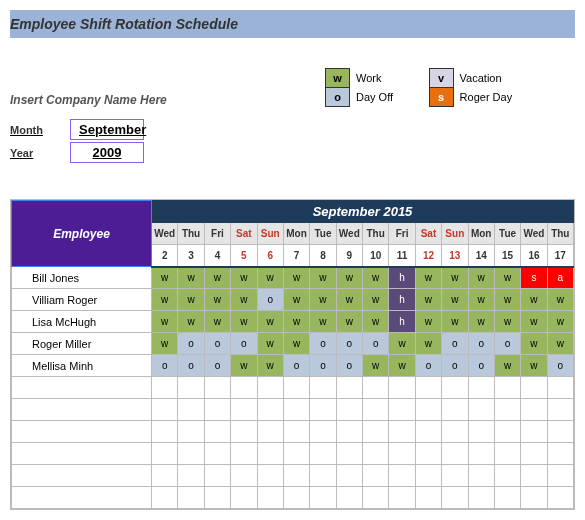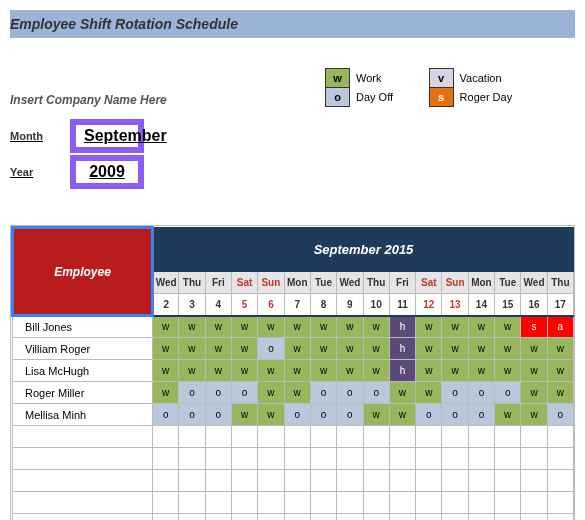--- a/index.html
+++ b/index.html
@@ -67,24 +67,24 @@
     align-items: center;
     margin-bottom: 2px;
   }
   .my-label {
     width: 60px;
     font-size: 11px;
     font-weight: bold;
     color: #333;
   }
   .my-value {
-    border: 6px solid #8b5cf6;
+    border: 1px solid #8b5cf6;
     padding: 2px 8px;
     font-weight: bold;
-    font-size: 16px;
+    font-size: 13px;
     width: 74px;
     text-align: center;
   }
   .sched-wrap {
     border: 1px solid #bbb;
   }
   .sched {
     border-collapse: collapse;
     width: 100%;
     table-layout: fixed;
@@ -95,38 +95,38 @@
     height: 22px;
     font-size: 10px;
     overflow: hidden;
   }
   .sched .month-header {
     background: #1f3b5a;
     color: #fff;
     font-weight: bold;
     font-style: italic;
     font-size: 13px;
-    height: 44px;
+    height: 22px;
     border: 1px solid #1f3b5a;
   }
   .sched .emp-header {
-    background: #b91c1c;
+    background: #4c1d95;
     color: #fff;
     font-weight: bold;
     font-style: italic;
     font-size: 12px;
-    border: 3px solid #3b82f6;
+    border: 1px solid #3b82f6;
   }
   .sched .dow { background: #e5e5e5; color:#333; font-size:10px; }
   .sched .dow.wknd { color: #c0392b; }
   .sched .dnum { background:#fff; color:#333; font-size:10px; border-bottom:2px solid #1f3b5a;}
   .sched .dnum.wknd { color:#c0392b; }
   .sched .emp-name {
     text-align: left;
-    padding-left: 12px;
+    padding-left: 20px;
     font-size: 11px;
     background:#fff;
     white-space: nowrap;
   }
   .sched .emp-col { width: 140px; }
   .cell-w { background:#97b65e; }
   .cell-o { background:#b9c8db; }
   .cell-s { background:red; color:#fff;}
   .cell-a { background:red; color:#fff;}
   .cell-h { background:#5a4a7a; color:#fff;}

